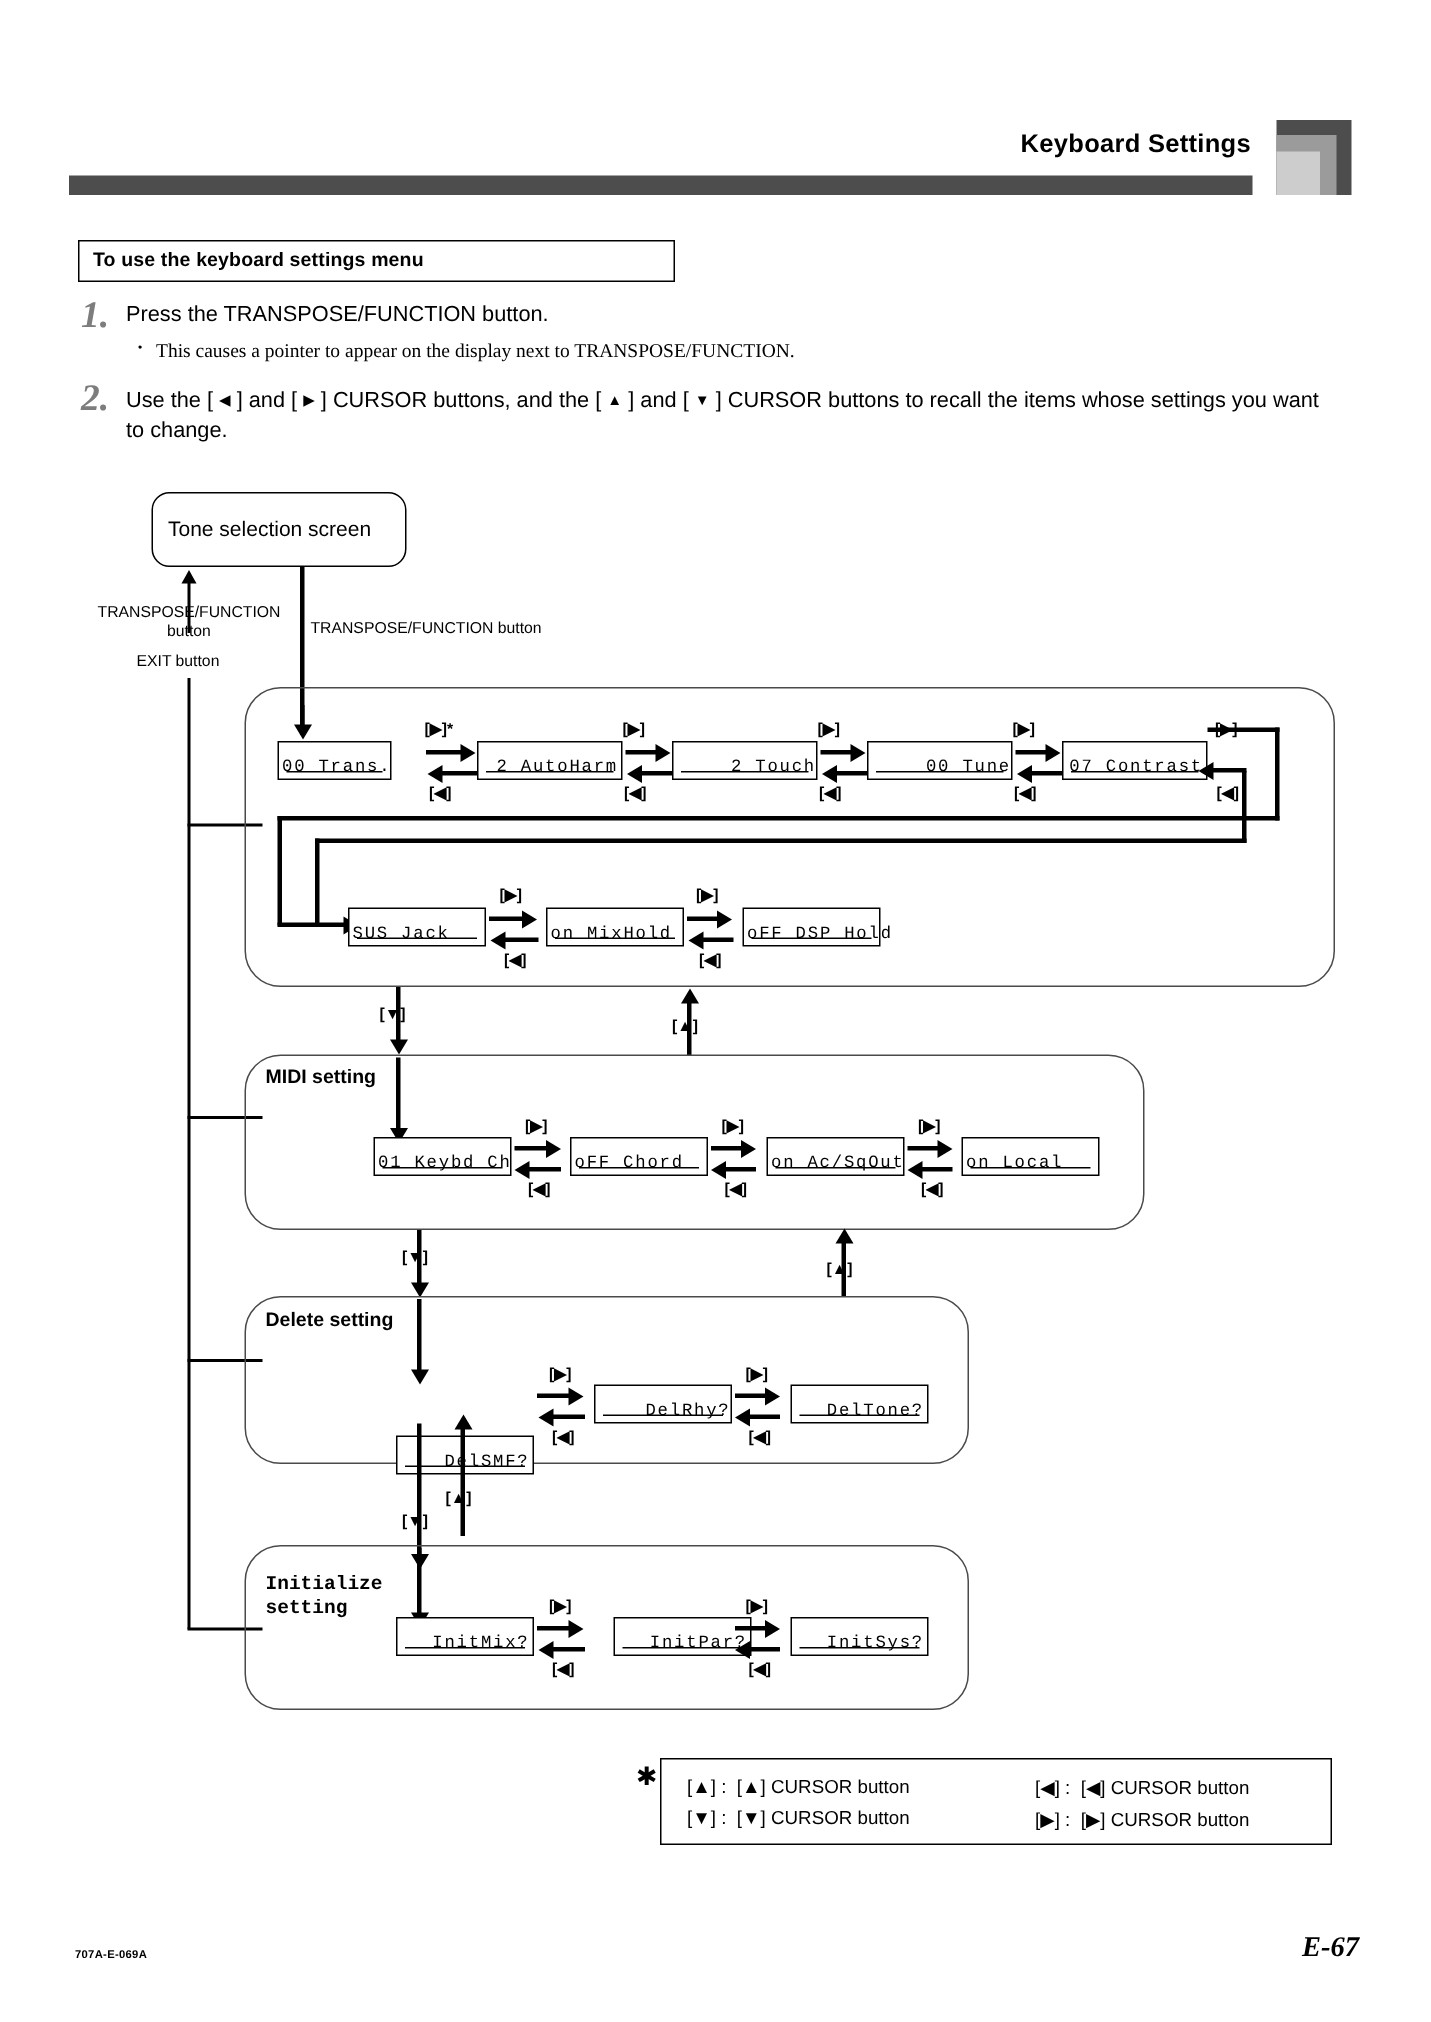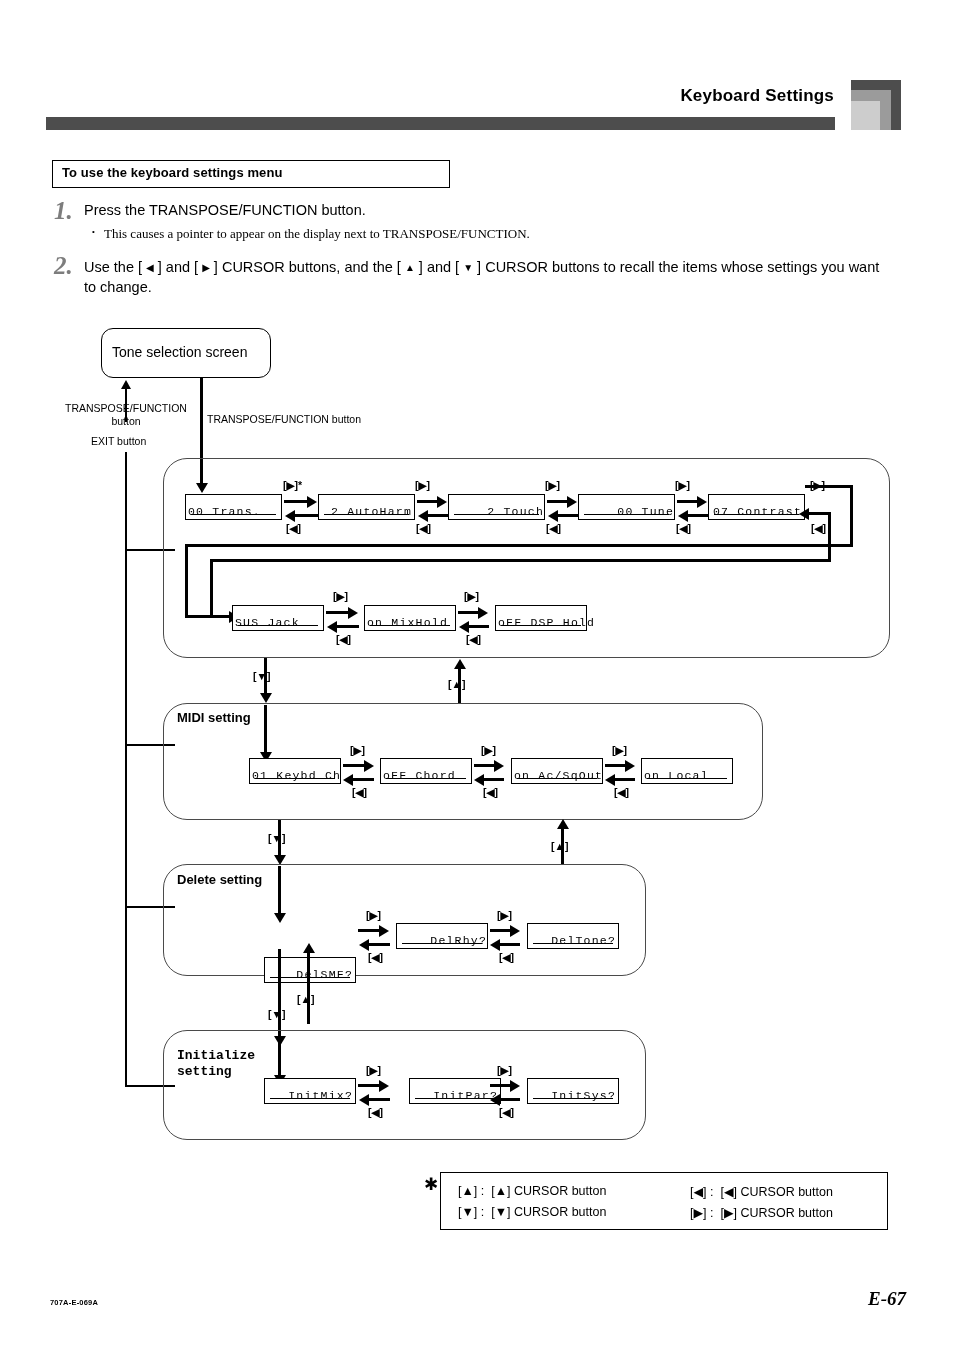--- a/index.html
+++ b/index.html
@@ -171,21 +171,21 @@
 <div class="varrow d" style="left:200px;top:470px;height:14px;"></div>
 
 <div class="ln" style="left:125px;top:470px;width:1.6px;height:616px;"></div>
 <div class="ln" style="left:125px;top:549px;width:50px;height:1.6px;"></div>
 <div class="ln" style="left:125px;top:744px;width:50px;height:1.6px;"></div>
 <div class="ln" style="left:125px;top:906px;width:50px;height:1.6px;"></div>
 <div class="ln" style="left:125px;top:1085px;width:50px;height:1.6px;"></div>
 
 <div class="panel" id="panel-main"></div>
 
-<div class="lcd lalign" style="left:185px;top:494px;width:97px;padding-left:12px;">
+<div class="lcd lalign" style="left:185px;top:494px;width:76px;padding-left:12px;">
   <div class="inner"></div>
     <div class="txt">00 Trans.</div>
 </div>
 <div class="lcd ralign" style="left:318px;top:494px;width:97px;">
   <div class="inner"></div>
     <div class="txt">2 AutoHarm</div>
 </div>
 <div class="lcd" style="left:448px;top:494px;width:97px;">
   <div class="inner"></div>
     <div class="txt">2 Touch</div>

